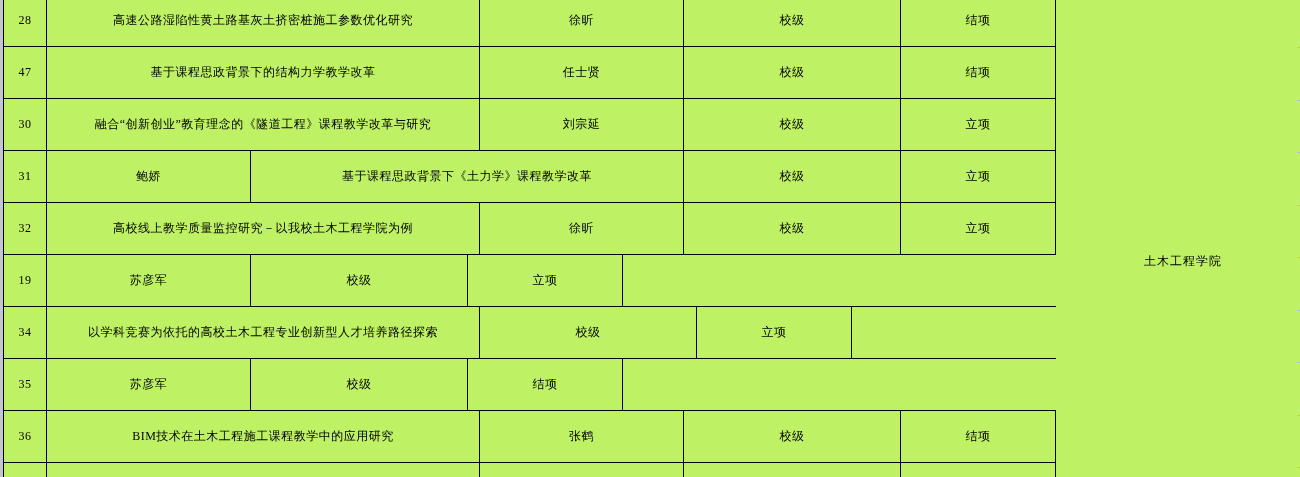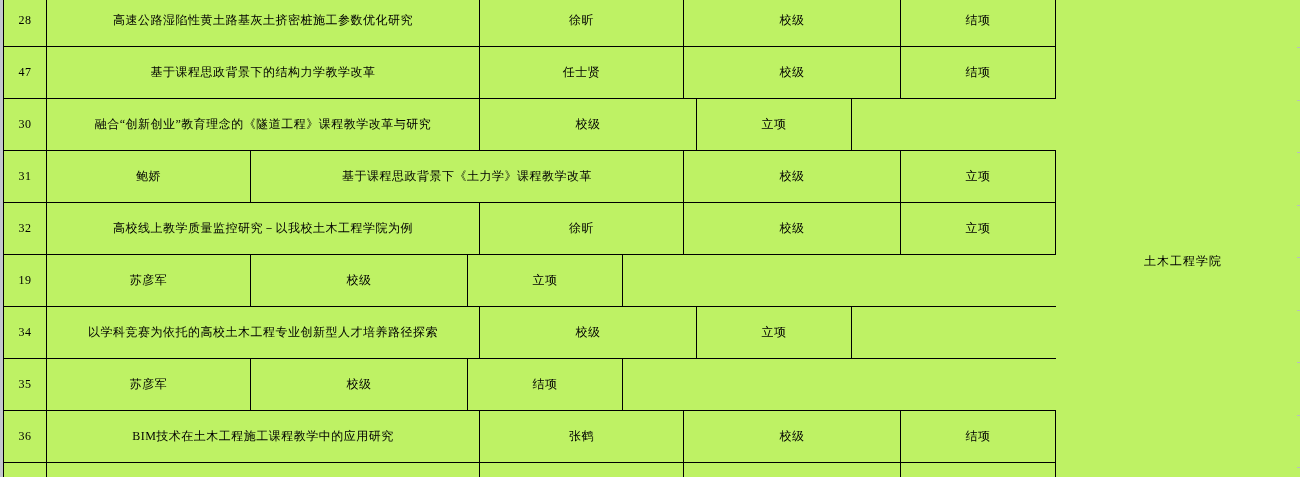--- a/index.html
+++ b/index.html
@@ -79,20 +79,21 @@
     <div class="cell c-num">47</div>
     <div class="cell c-title">基于课程思政背景下的结构力学教学改革</div>
     <div class="cell c-name">任士贤</div>
     <div class="cell c-level">校级</div>
     <div class="cell c-status">结项</div>
   </div>
 
   <div class="row">
     <div class="cell c-num">30</div>
     <div class="cell c-title">融合“创新创业”教育理念的《隧道工程》课程教学改革与研究</div>
+    <div class="cell c-name">刘宗延</div>
     <div class="cell c-level">校级</div>
     <div class="cell c-status">立项</div>
   </div>
 
   <div class="row">
     <div class="cell c-num">31</div>
     <div class="cell c-name">鲍娇</div>
     <div class="cell c-title">基于课程思政背景下《土力学》课程教学改革</div>
     <div class="cell c-level">校级</div>
     <div class="cell c-status">立项</div>

